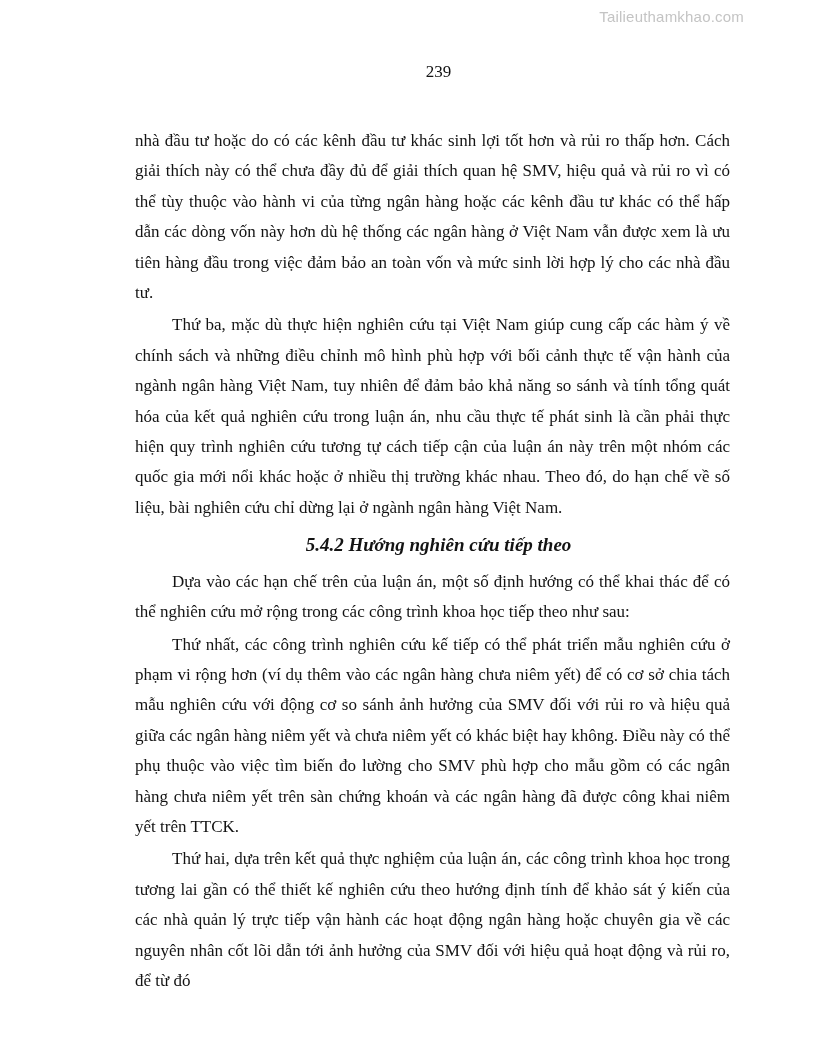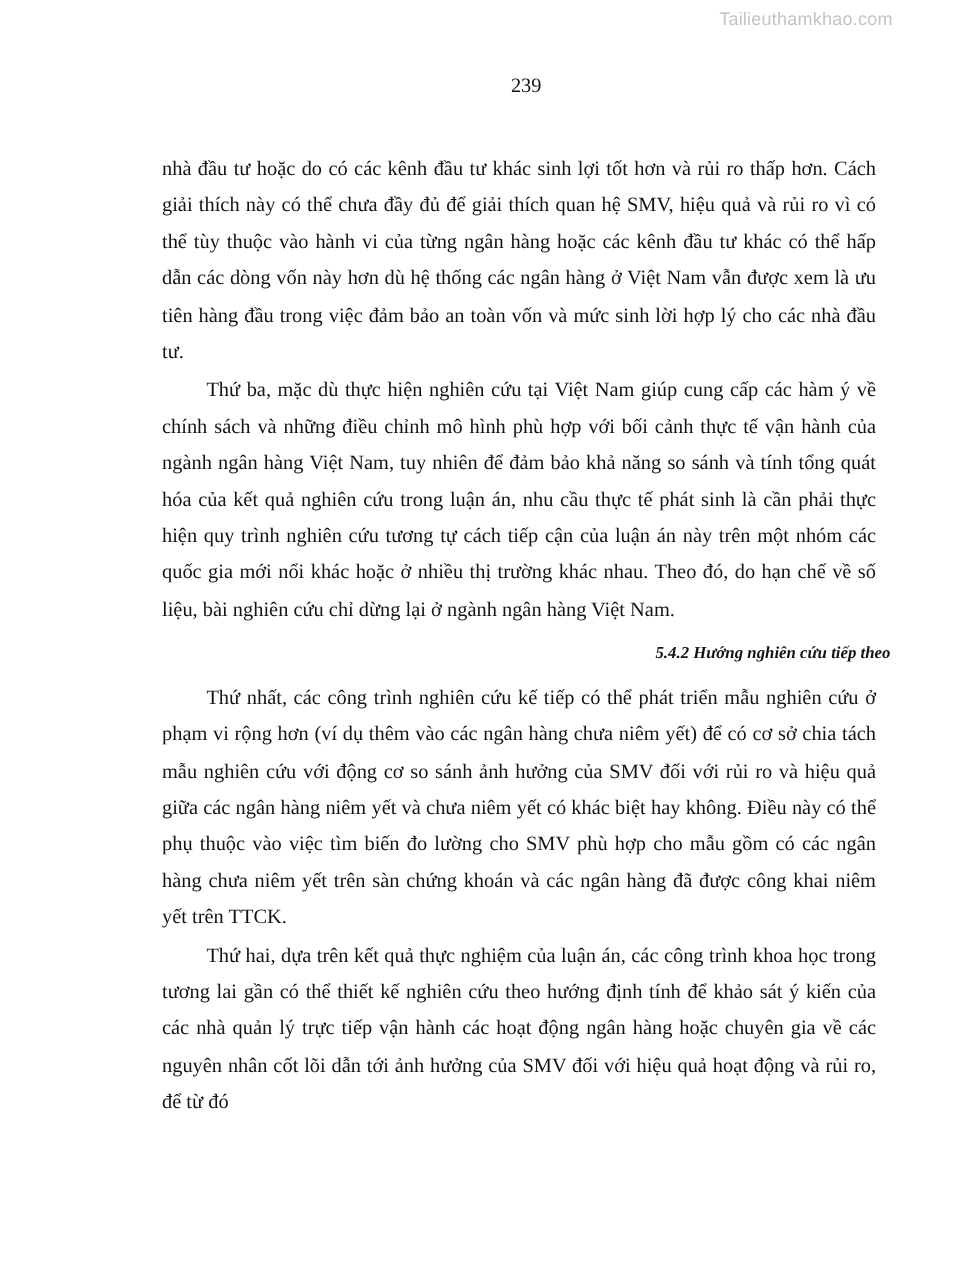--- a/index.html
+++ b/index.html
@@ -43,40 +43,41 @@
     text-align: justify;
   }
   .para {
     margin: 0 12px 2px 0;
     text-indent: 37px;
   }
   .para.no-indent {
     text-indent: 0;
   }
   .section-heading {
-    font-size: 14px;
+    font-size: 19px;
     font-weight: bold;
     font-style: italic;
     margin: 7px 0 6px 0;
-    text-align: right;
+    text-align: center;
   }
 </style>
 </head>
 <body>
 
 <div class="page">
   <div class="watermark">Tailieuthamkhao.com</div>
 
   <div class="page-number">239</div>
 
   <div class="content">
     <p class="para no-indent">nhà đầu tư hoặc do có các kênh đầu tư khác sinh lợi tốt hơn và rủi ro thấp hơn. Cách giải thích này có thể chưa đầy đủ để giải thích quan hệ SMV, hiệu quả và rủi ro vì có thể tùy thuộc vào hành vi của từng ngân hàng hoặc các kênh đầu tư khác có thể hấp dẫn các dòng vốn này hơn dù hệ thống các ngân hàng ở Việt Nam vẫn được xem là ưu tiên hàng đầu trong việc đảm bảo an toàn vốn và mức sinh lời hợp lý cho các nhà đầu tư.</p>
 
     <p class="para">Thứ ba, mặc dù thực hiện nghiên cứu tại Việt Nam giúp cung cấp các hàm ý về chính sách và những điều chỉnh mô hình phù hợp với bối cảnh thực tế vận hành của ngành ngân hàng Việt Nam, tuy nhiên để đảm bảo khả năng so sánh và tính tổng quát hóa của kết quả nghiên cứu trong luận án, nhu cầu thực tế phát sinh là cần phải thực hiện quy trình nghiên cứu tương tự cách tiếp cận của luận án này trên một nhóm các quốc gia mới nổi khác hoặc ở nhiều thị trường khác nhau. Theo đó, do hạn chế về số liệu, bài nghiên cứu chỉ dừng lại ở ngành ngân hàng Việt Nam.</p>
 
     <h3 class="section-heading">5.4.2 Hướng nghiên cứu tiếp theo</h3>
 
+    <p class="para">Dựa vào các hạn chế trên của luận án, một số định hướng có thể khai thác để có thể nghiên cứu mở rộng trong các công trình khoa học tiếp theo như sau:</p>
 
     <p class="para">Thứ nhất, các công trình nghiên cứu kế tiếp có thể phát triển mẫu nghiên cứu ở phạm vi rộng hơn (ví dụ thêm vào các ngân hàng chưa niêm yết) để có cơ sở chia tách mẫu nghiên cứu với động cơ so sánh ảnh hưởng của SMV đối với rủi ro và hiệu quả giữa các ngân hàng niêm yết và chưa niêm yết có khác biệt hay không. Điều này có thể phụ thuộc vào việc tìm biến đo lường cho SMV phù hợp cho mẫu gồm có các ngân hàng chưa niêm yết trên sàn chứng khoán và các ngân hàng đã được công khai niêm yết trên TTCK.</p>
 
     <p class="para">Thứ hai, dựa trên kết quả thực nghiệm của luận án, các công trình khoa học trong tương lai gần có thể thiết kế nghiên cứu theo hướng định tính để khảo sát ý kiến của các nhà quản lý trực tiếp vận hành các hoạt động ngân hàng hoặc chuyên gia về các nguyên nhân cốt lõi dẫn tới ảnh hưởng của SMV đối với hiệu quả hoạt động và rủi ro, để từ đó</p>
   </div>
 </div>
 
 </body></html>

